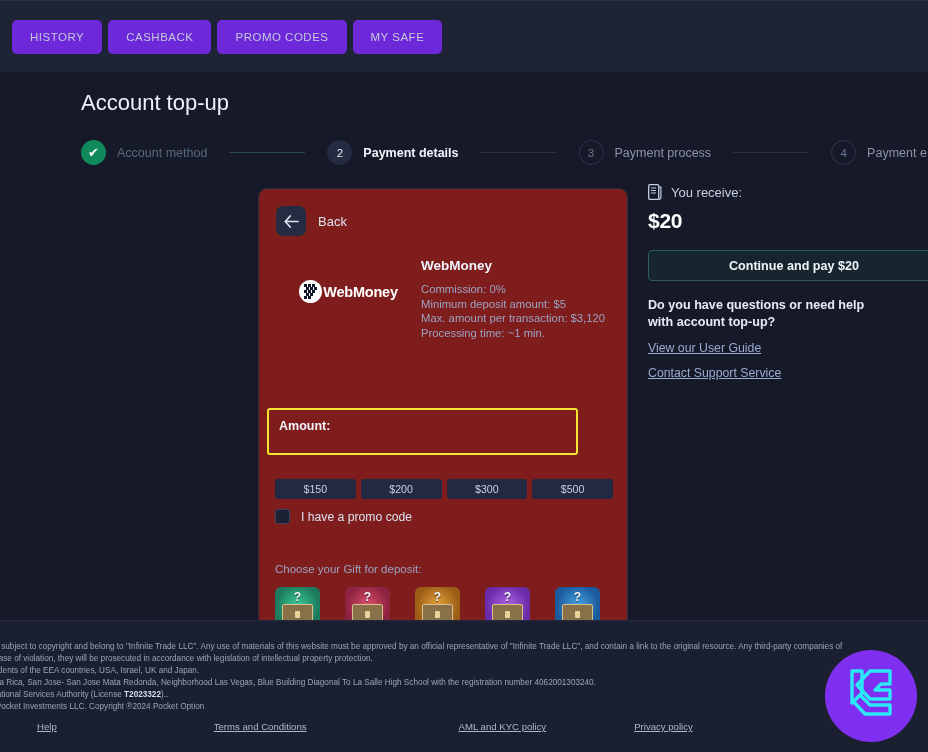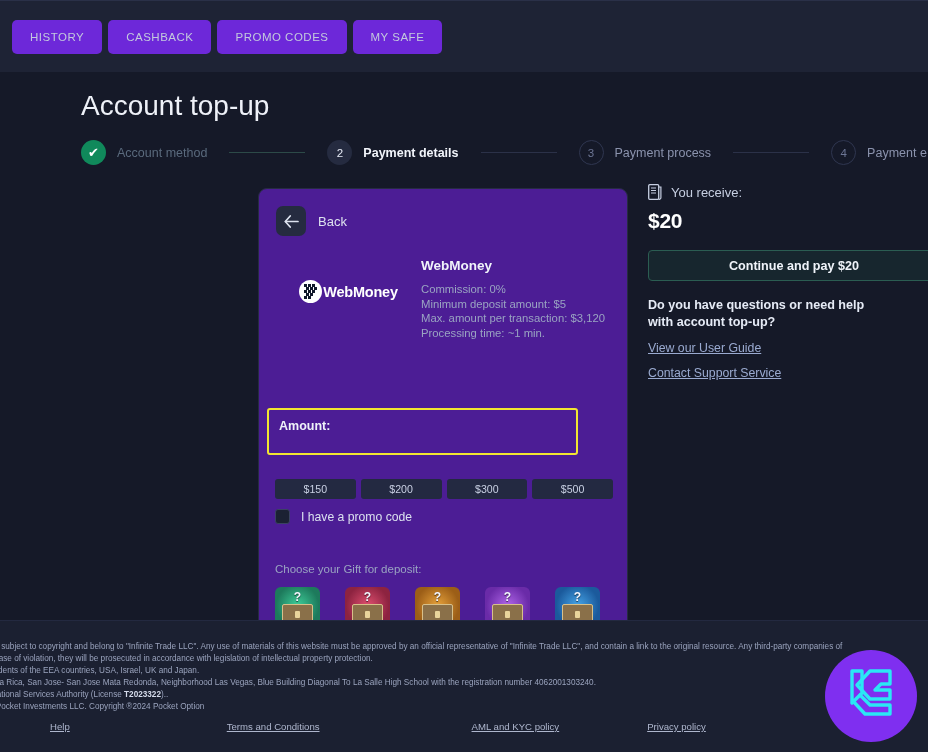--- a/index.html
+++ b/index.html
@@ -24,21 +24,21 @@
     background: #6d28d9;
     color: #c3c9dd; font-size: 11.5px; letter-spacing: 0.5px;
     cursor: pointer; white-space: nowrap;
   }
 
   
   .page { position: absolute; left: 0; top: 72px; width: 928px; height: 548px; background: #151928; }
 
   .page-title {
     position: absolute; left: 81px; top: 18px;
-    font-size: 28px; color: #eef1f8; font-weight: 400;
+    font-size: 22px; color: #eef1f8; font-weight: 400;
   }
 
   
   .stepper {
     position: absolute; left: 81px; top: 68px;
     display: flex; align-items: center;
   }
   .step { display: flex; align-items: center; gap: 11px; }
   .step-circle {
     width: 25px; height: 25px; border-radius: 50%;
@@ -52,21 +52,21 @@
   .step-label.done { color: #5a6a7d; }
   .step-label.active { color: #f2f5fb; font-weight: bold; }
   .step-label.idle { color: #8b93ad; }
   .step-line { width: 76px; height: 1px; background: #2c4a48; margin: 0 22px; }
   .step-line.dim { background: #2b3148; }
 
   
   .card {
     position: absolute; left: 258px; top: 116px;
     width: 370px; height: 455px;
-    background: #4c1d95;
+    background: #7f1d1d;
     border: 1px solid #262c42;
     border-radius: 9px;
   }
   .back-row { display: flex; align-items: center; gap: 12px; padding: 17px 0 0 17px; }
   .back-btn {
     width: 30px; height: 30px; border-radius: 7px; background: #252b40;
     display: flex; align-items: center; justify-content: center; cursor: pointer;
   }
   .back-btn svg { display: block; }
   .back-label { font-size: 13px; color: #dde2ef; cursor: pointer; }
@@ -180,21 +180,21 @@
     background: #1b2031; border-top: 1px solid #232940;
   }
   .legal { padding: 20px 0 0 0; }
   .legal p {
     font-size: 8.2px; color: #9aa3bd; line-height: 12.1px;
     white-space: nowrap; margin-left: -22px;
   }
   .legal p b { color: #d6dcec; }
   .flinks {
     position: absolute; left: 0; top: 100px; width: 734px;
-    display: flex; align-items: center; padding-left: 13px;
+    display: flex; align-items: center;
   }
   .flink {
     font-size: 9.6px; color: #aeb6cd; text-decoration: underline;
     cursor: pointer; white-space: nowrap;
   }
   .badge {
     position: absolute; left: 825px; top: 650px;
     width: 92px; height: 92px; border-radius: 50%;
     background: #7f2ff0;
     display: flex; align-items: center; justify-content: center;

